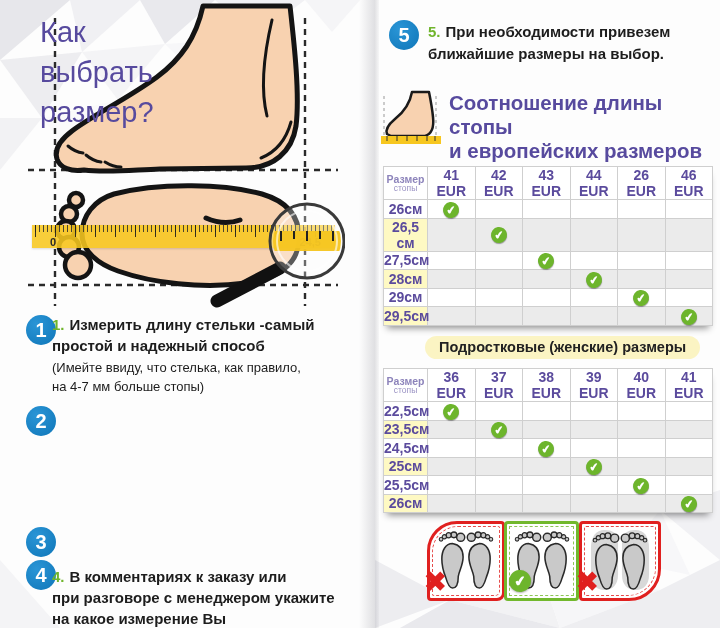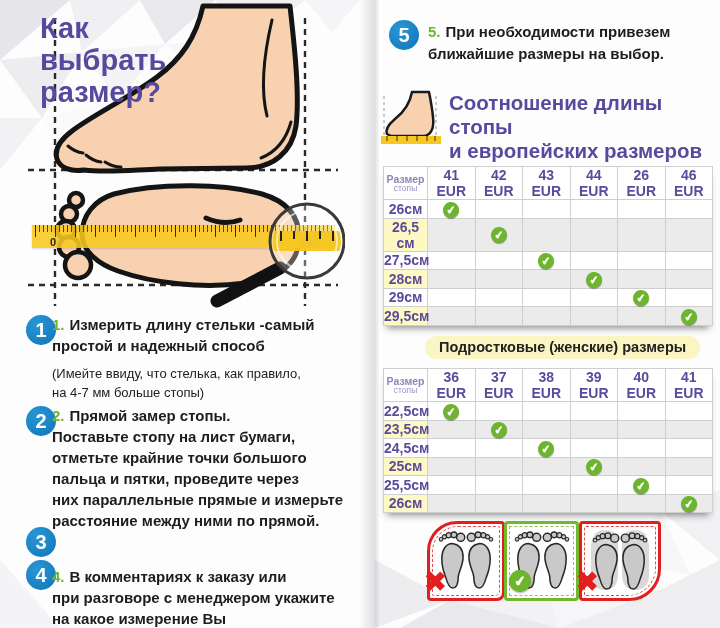--- a/index.html
+++ b/index.html
@@ -7,37 +7,37 @@
         font-family:"Liberation Sans",sans-serif;color:#1d1d1d;}
   .abs{position:absolute;}
   .ml{white-space:pre-line;}
 
   
   #bg{left:0;top:0;z-index:0;}
   #divider{left:359px;top:0;width:20px;height:628px;z-index:2;
     background:linear-gradient(to right,rgba(120,120,132,0) 0%,rgba(120,120,132,0.22) 78%,rgba(120,120,132,0.05) 100%);}
 
   
-  #page-title{left:40px;top:12px;font-size:29px;line-height:32px;font-weight:bold;color:#574a9e;z-index:3;}
+  #page-title{left:40px;top:12px;font-size:29px;line-height:40px;font-weight:normal;color:#574a9e;z-index:3;}
   #foot-illu{left:10px;top:2px;z-index:1;}
   #ruler{left:32px;top:225px;width:303px;height:23px;background:rgba(247,199,31,0.88);z-index:2;
          box-shadow:0 1px 2px rgba(0,0,0,0.15);}
   #ruler .minor{position:absolute;left:3px;top:0;right:3px;height:7px;
      background:repeating-linear-gradient(to right,rgba(45,45,45,.85) 0 1px,transparent 1px 4px);}
   #ruler .major{position:absolute;left:3px;top:0;right:3px;height:12px;
      background:repeating-linear-gradient(to right,rgba(30,30,30,.9) 0 1px,transparent 1px 20px);}
   #ruler .rlab{position:absolute;bottom:0;font-size:11px;font-weight:bold;color:#2b2b2b;}
   #ruler .r0{left:18px;} #ruler .r245{right:14px;}
   #magnifier{left:195px;top:198px;z-index:4;}
 
   .badge{width:30px;height:30px;border-radius:50%;background:radial-gradient(circle at 35% 30%,#2a95d6,#0f76b8);
          color:#fff;font-weight:bold;font-size:20px;display:flex;align-items:center;justify-content:center;z-index:3;}
   .step-text{left:52px;width:300px;font-size:15px;font-weight:bold;line-height:21px;z-index:3;}
   .step-num{color:#70b52c;margin-right:5px;}
-  .step-note{font-weight:normal;font-size:13px;line-height:19px;margin-top:8px;}
+  .step-note{font-weight:normal;font-size:13px;line-height:19px;margin-top:2px;}
 
   
   #step5-badge{left:389px;top:20px;}
   #step5-text{left:428px;top:21px;width:270px;font-size:15px;font-weight:bold;line-height:22px;z-index:3;}
   #heading-icon{left:379px;top:88px;z-index:3;}
   #section-heading{left:449px;top:91px;font-size:20.5px;line-height:24px;font-weight:bold;color:#574a9e;z-index:3;}
   .pill{height:23px;line-height:23px;padding:0 14px;border-radius:12px;background:#fbf4c3;
         font-size:14.5px;font-weight:bold;color:#222;z-index:3;}
   #pill-men{left:428px;top:138px;}
   #pill-teen{left:425px;top:336px;}
@@ -170,26 +170,20 @@
     </g>
     <circle cx="112" cy="43" r="30" fill="none" stroke="rgba(255,255,255,0.6)" stroke-width="2"></circle>
   </svg>
 
   <div class="abs badge" style="left:26px;top:315px;">1</div>
   <div class="abs step-text" style="top:314px;"><span class="step-num">1.</span><span class="ml">Измерить длину стельки -самый
 простой и надежный способ</span><div class="step-note ml">(Имейте ввиду, что стелька, как правило,
 на 4-7 мм больше стопы)</div></div>
 
   <div class="abs badge" style="left:26px;top:406px;">2</div>
-  <div class="abs step-text" style="top:405px;"><span class="step-num">2.</span><span class="ml">Прямой замер стопы.
-Поставьте стопу на лист бумаги,
-отметьте крайние точки большого
-пальца и пятки, проведите через
-них параллельные прямые и измерьте
-расстояние между ними по прямой.</span></div>
 
   <div class="abs badge" style="left:26px;top:527px;">3</div>
 
   <div class="abs badge" style="left:26px;top:560px;">4</div>
   <div class="abs step-text" style="top:566px;"><span class="step-num">4.</span><span class="ml">В комментариях к заказу или
 при разговоре с менеджером укажите
 на какое измерение Вы ориентировались</span></div>
 
   <div id="step5-badge" class="abs badge">5</div>
   <div id="step5-text" class="abs"><span class="step-num">5.</span><span class="ml">При необходимости привезем

